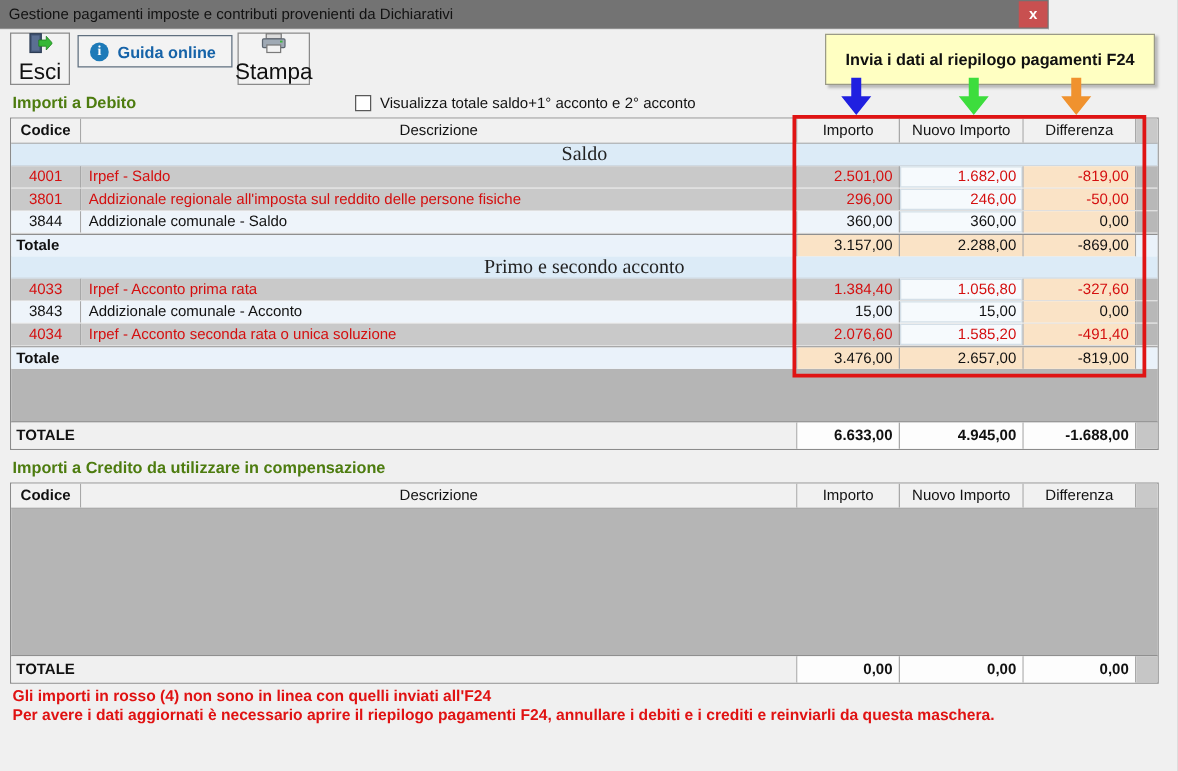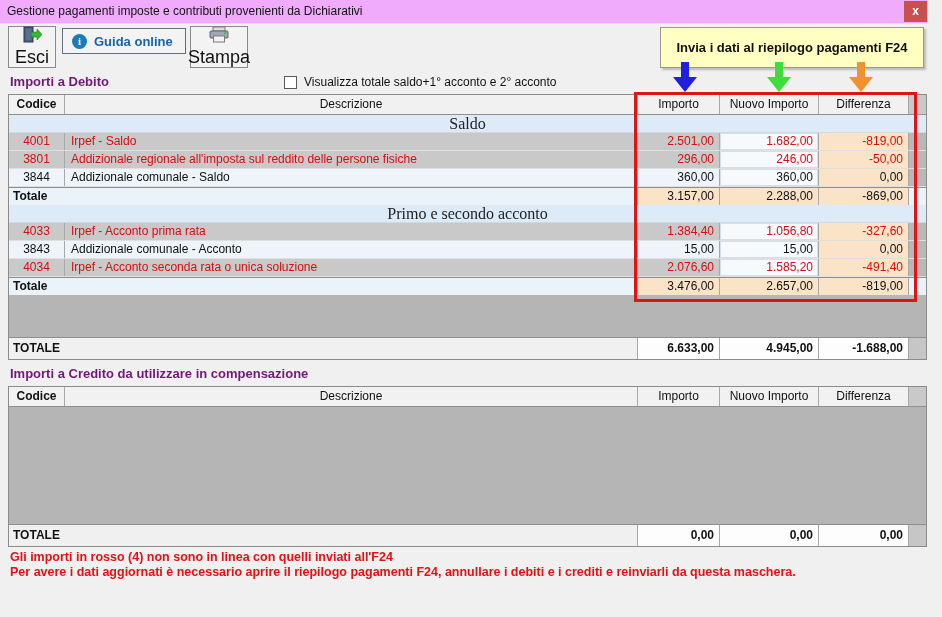--- a/index.html
+++ b/index.html
@@ -2,21 +2,21 @@
 <html><head>
 <meta charset="utf-8">
 <style>
   html,body{margin:0;padding:0;}
   body{
     width:942px;height:617px;position:relative;overflow:hidden;
     background:#f0f0f0;font-family:"Liberation Sans",sans-serif;font-size:12px;color:#111;
     border-right:1px solid #c9c9c9;
   }
   
-  .titlebar{position:absolute;left:0;top:0;width:928px;height:23px;background:#f0abfc;border-bottom:1px solid #e2e2e2;}
+  .titlebar{position:absolute;left:0;top:0;width:839px;height:23px;background:#737373;border-bottom:1px solid #e2e2e2;}
   .title-text{position:absolute;left:7px;top:4px;font-size:12px;color:#121212;white-space:nowrap;}
   .close-btn{position:absolute;right:1px;top:1px;width:23px;height:21px;background:#c85050;color:#fff;
     font-weight:bold;font-size:12px;text-align:center;line-height:20px;cursor:pointer;}
   
   .tool-btn{position:absolute;box-sizing:border-box;border:1px solid #8a8a8a;background:#f3f3f3;
     display:flex;flex-direction:column;align-items:center;justify-content:center;gap:1px;}
   .btn-esci{left:8px;top:26px;width:48px;height:42px;}
   .btn-stampa{left:190px;top:26px;width:58px;height:42px;}
   .tool-btn .lbl{font-size:18px;color:#111;}
   .btn-guida{position:absolute;left:62px;top:28px;width:124px;height:26px;box-sizing:border-box;
@@ -24,21 +24,21 @@
   .info-circle{width:15px;height:15px;border-radius:50%;background:#1d7ab8;color:#fff;font-weight:bold;
     font-size:11px;text-align:center;line-height:15px;font-family:"Liberation Serif",serif;}
   .guida-lbl{color:#1663a8;font-weight:bold;font-size:13px;}
   
   .banner{position:absolute;left:660px;top:27px;width:264px;height:41px;box-sizing:border-box;
     background:#ffffc2;border:1px solid #9a9a88;box-shadow:2px 2px 2px rgba(120,120,120,.45);
     display:flex;align-items:center;justify-content:center;font-weight:bold;font-size:13px;color:#101010;}
   .arrow{position:absolute;top:62px;width:26px;height:30px;}
   .arrow-blue{left:672px;} .arrow-green{left:766px;} .arrow-orange{left:848px;}
   
-  .sect-heading{position:absolute;color:#701a75;font-weight:bold;font-size:13px;white-space:nowrap;}
+  .sect-heading{position:absolute;color:#4d7c0f;font-weight:bold;font-size:13px;white-space:nowrap;}
   .hd-debito{left:10px;top:74px;} .hd-credito{left:10px;top:366px;}
   .chk-row{position:absolute;left:284px;top:75px;display:flex;align-items:center;gap:7px;}
   .chk-box{width:13px;height:13px;background:#fff;border:1px solid #595959;box-sizing:border-box;}
   
   .tbl{position:absolute;left:8px;width:917px;box-sizing:content-box;border:1px solid #8b8b8b;background:#fff;}
   .tbl1{top:94px;} .tbl2{top:386px;}
   .row{display:flex;box-sizing:border-box;height:18px;line-height:17px;}
   .row.head{height:20px;line-height:19px;background:#f1f1f1;border-bottom:1px solid #8f8f8f;}
   .cell{box-sizing:border-box;border-right:1px solid #a8a8a8;overflow:hidden;white-space:nowrap;}
   .c-cod{width:56px;text-align:center;}

